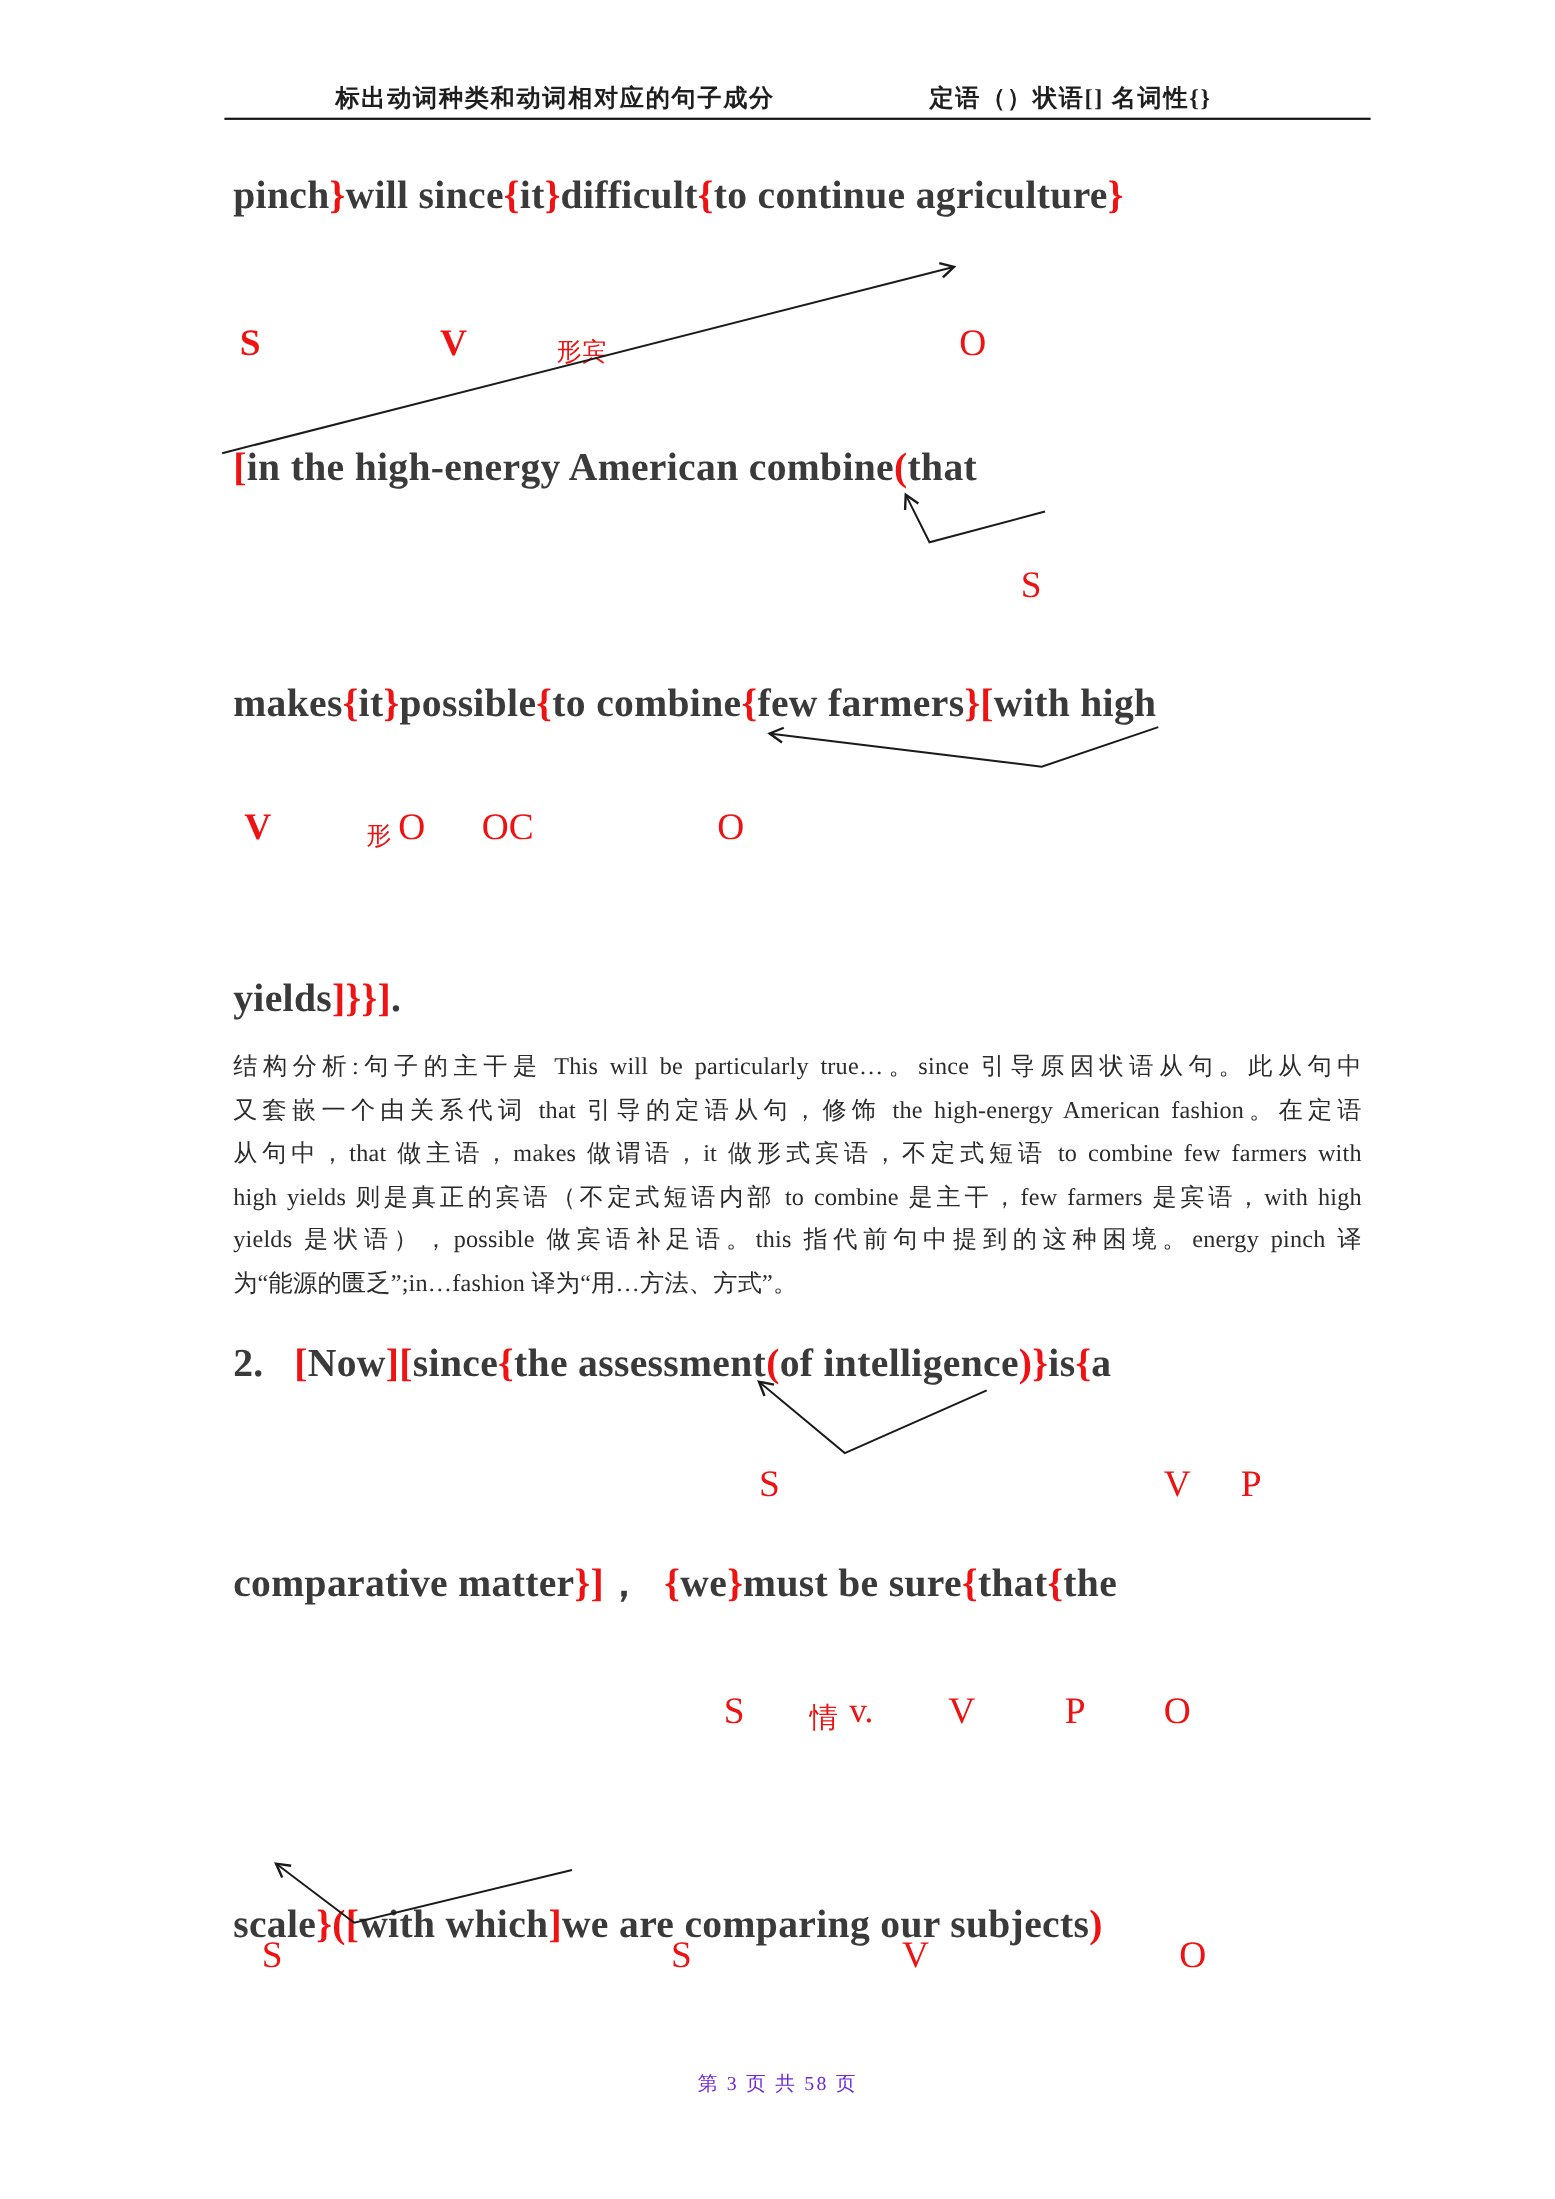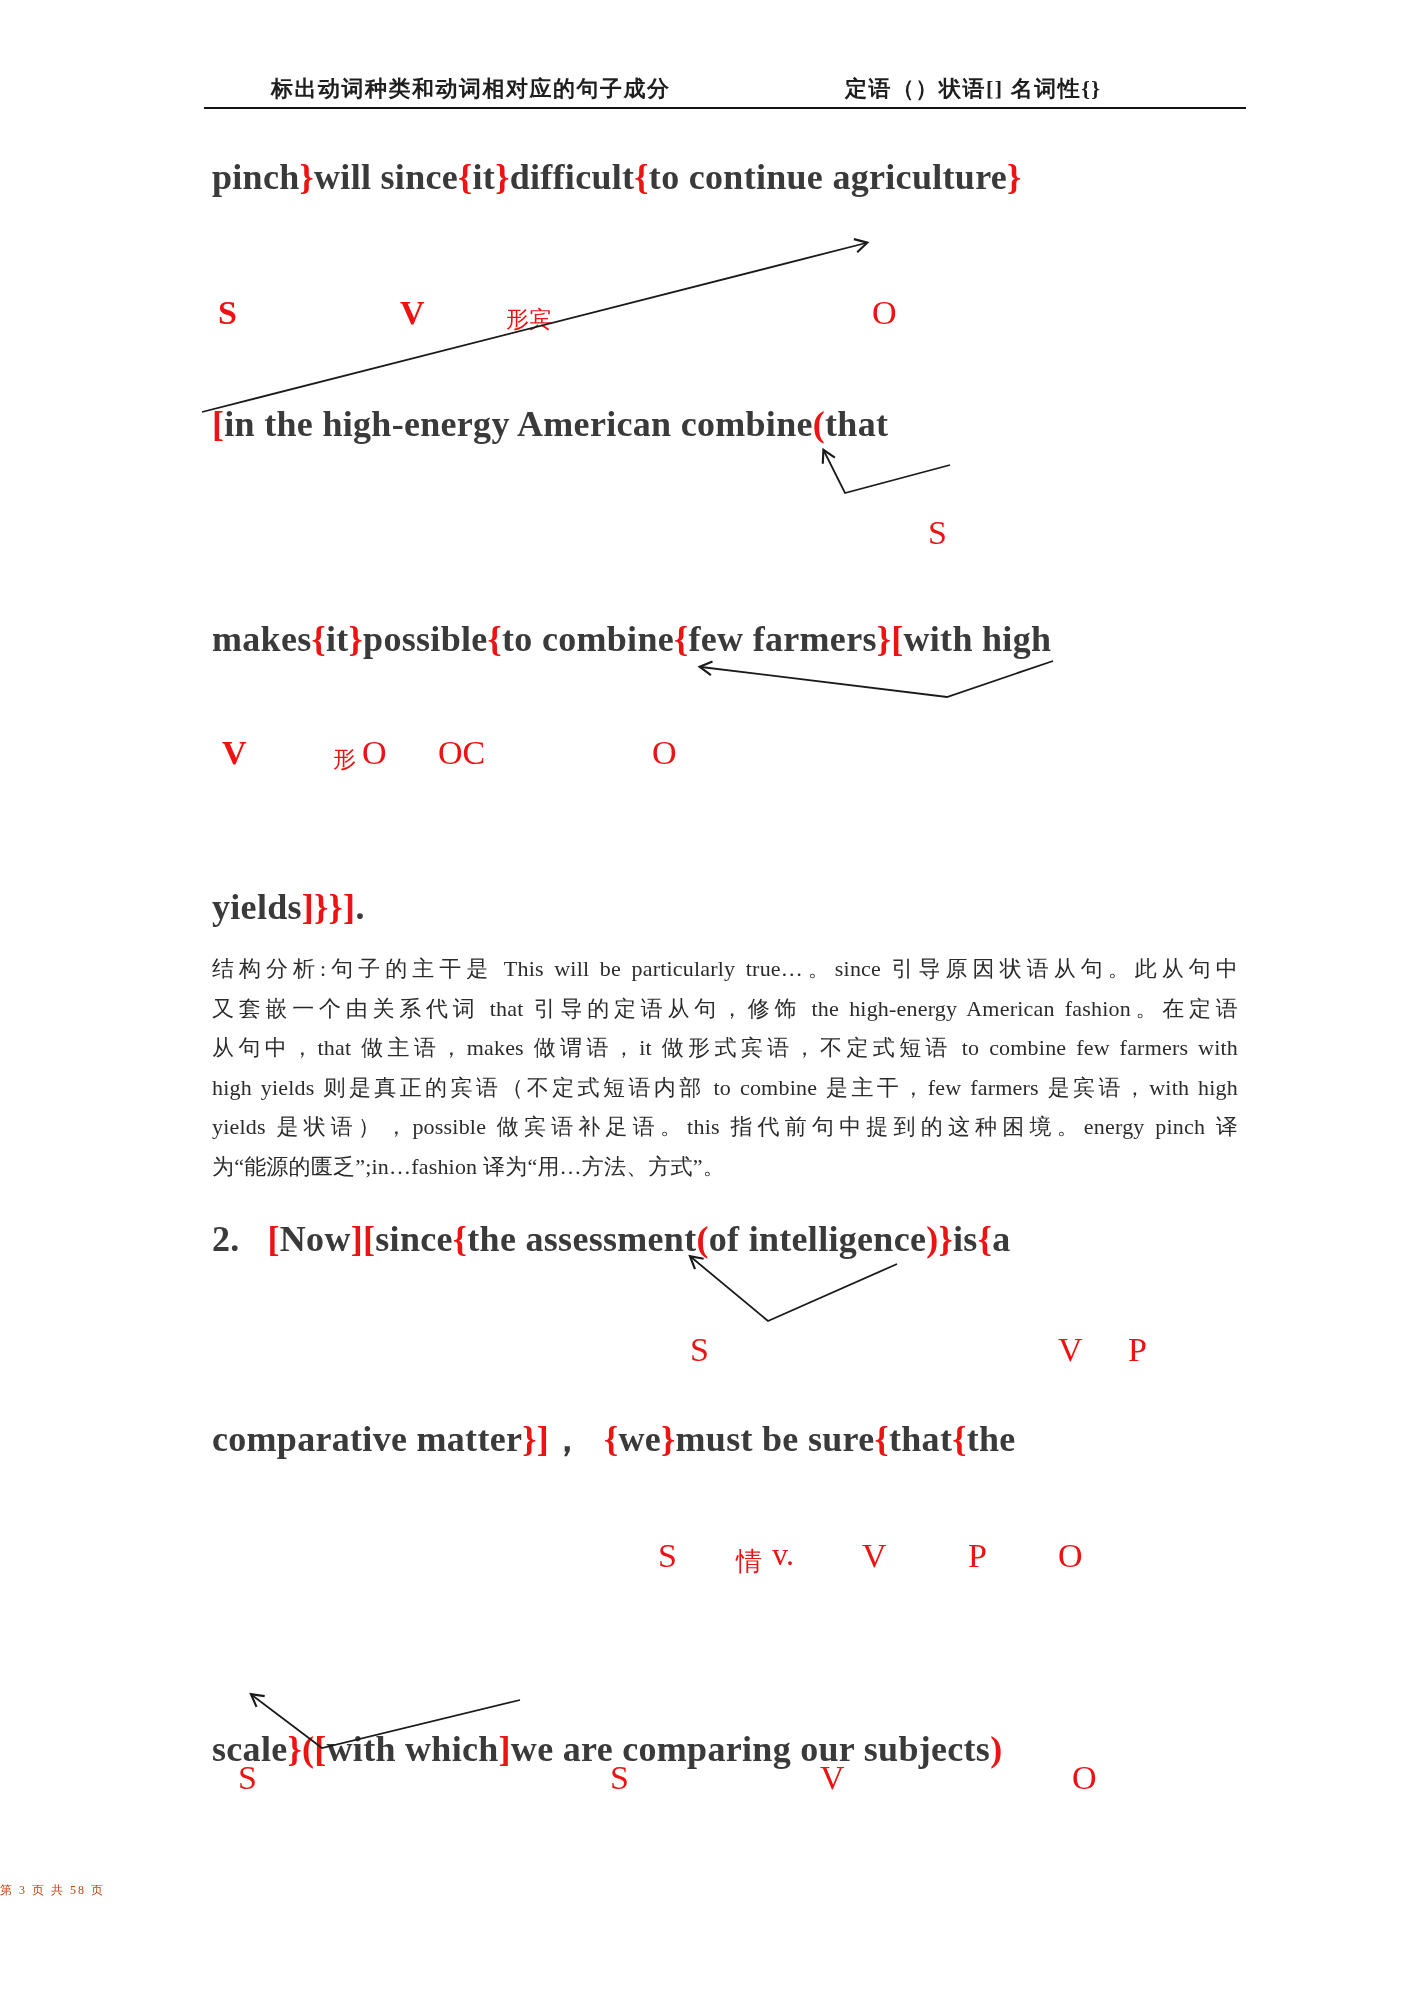--- a/index.html
+++ b/index.html
@@ -4,33 +4,33 @@
 <style>
   * { margin:0; padding:0; box-sizing:border-box; }
   html,body { background:#ffffff; }
   .page {
     position:relative; width:1414px; height:1999px; margin:0 auto;
     background:#ffffff; overflow:hidden;
     font-family:"Liberation Serif","DejaVu Serif",serif;
   }
   .hdr { position:absolute; top:74px; font-size:22px; font-weight:bold;
          color:#1e1e1e; letter-spacing:1.5px; white-space:pre; }
-  .hdr-left  { left:271px; }
+  .hdr-left  { left:305px; }
   .hdr-right { left:845px; }
   .rule { position:absolute; left:204px; top:107px; width:1042px; height:2px; background:#141414; }
   .sentence { position:absolute; font-weight:bold; white-space:pre;
               color:#3a3a3a; letter-spacing:0.3px; line-height:1.1; }
   .sentence .red { color:var(--red); }
   .glabel { position:absolute; color:var(--red); white-space:pre; line-height:1.05; }
   .glabel.bold { font-weight:bold; }
   .para-line { position:absolute; left:212px; width:1026px; font-size:22px;
                color:#2b2b2b; line-height:1.0; letter-spacing:0.2px;margin-top:32px; }
   .para-line.justify { text-align:justify; text-align-last:justify; }
-  .footer { position:absolute; left:0; top:1882px; width:100%; 
-            font-size:12px; color:#c2410c; letter-spacing:2px; }
+  .footer { position:absolute; left:0; top:1882px; width:100%; text-align:center;
+            font-size:18px; color:#6d28d9; letter-spacing:2px; }
   svg.arrows { position:absolute; left:0; top:0; width:1414px; height:1999px; }
 </style>
 </head>
 <body>
 
 <div class="page">
   <span class="hdr hdr-left">标出动词种类和动词相对应的句子成分</span>
   <span class="hdr hdr-right">定语（）状语[] 名词性{}</span>
   <div class="rule"></div>
 

